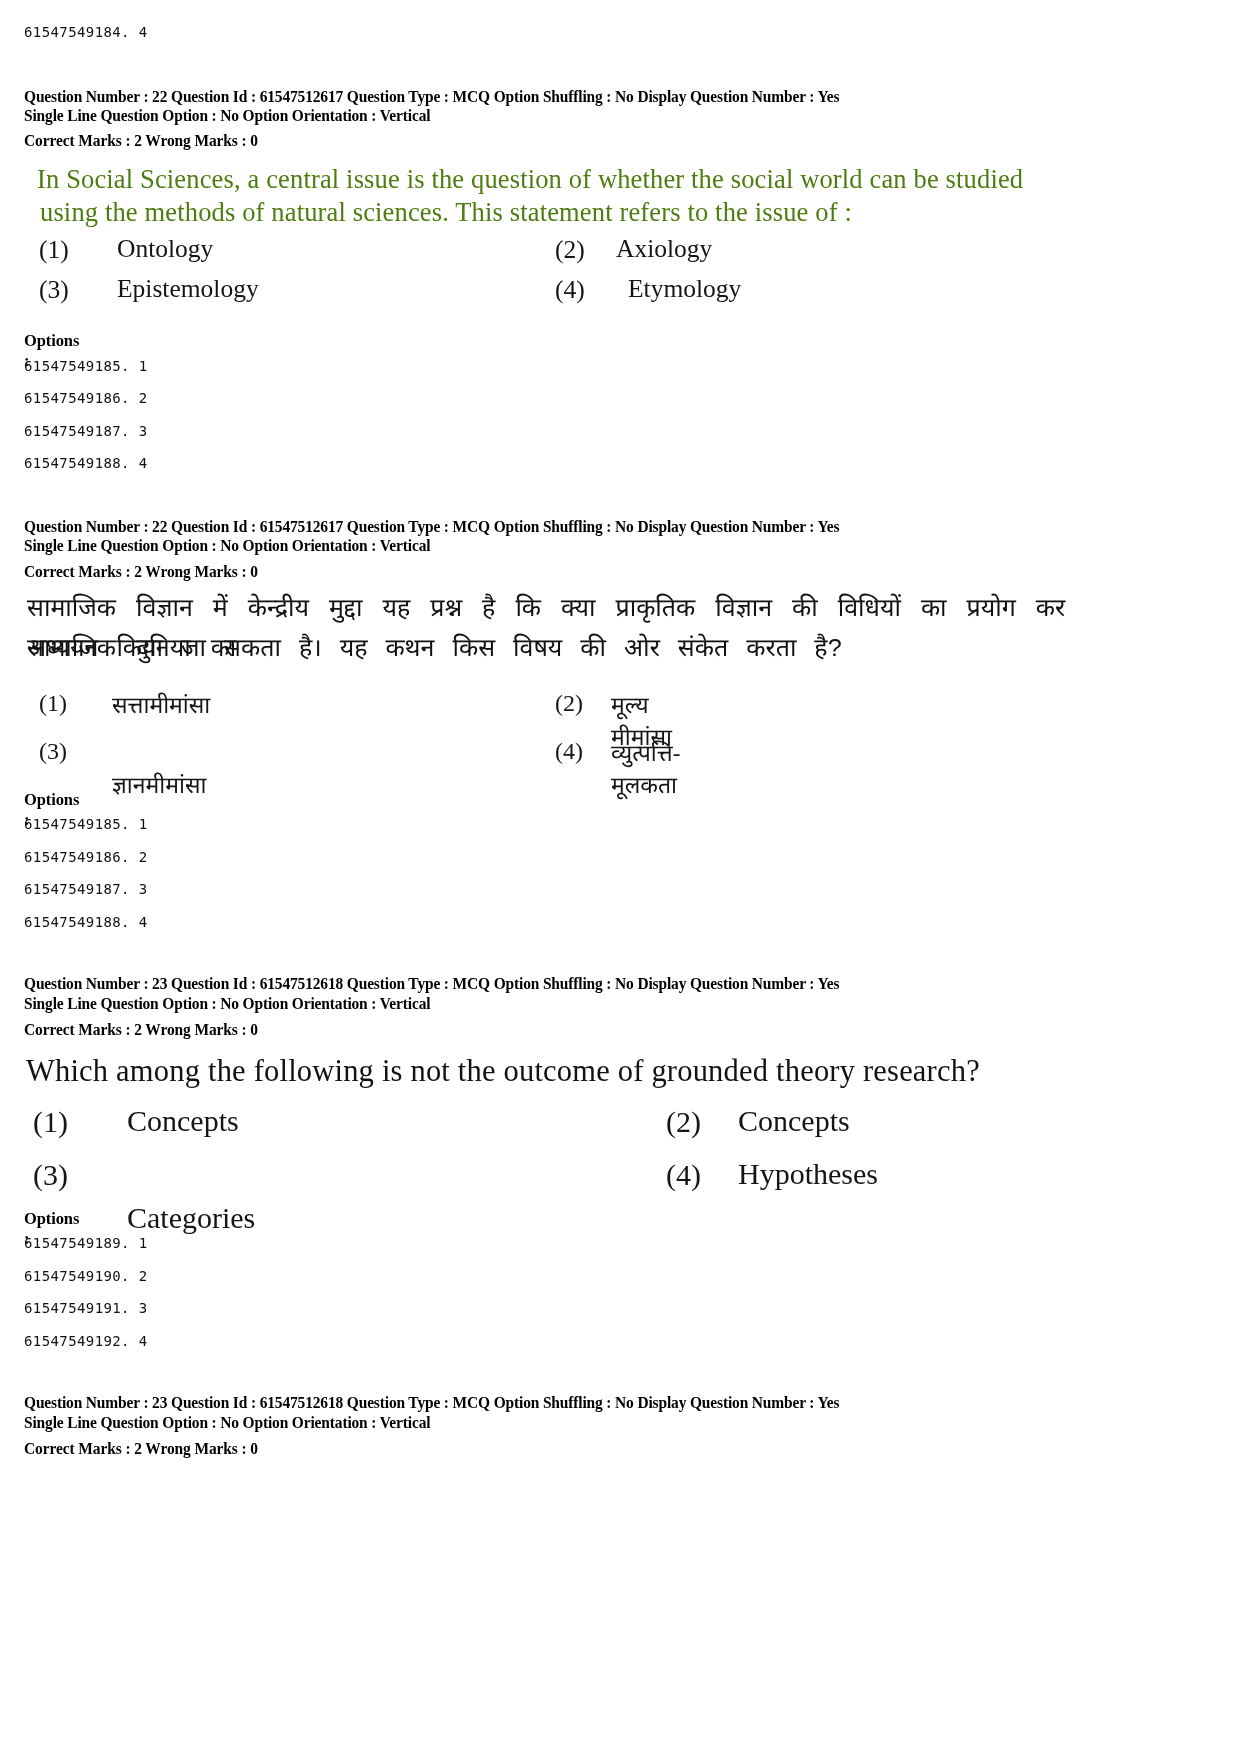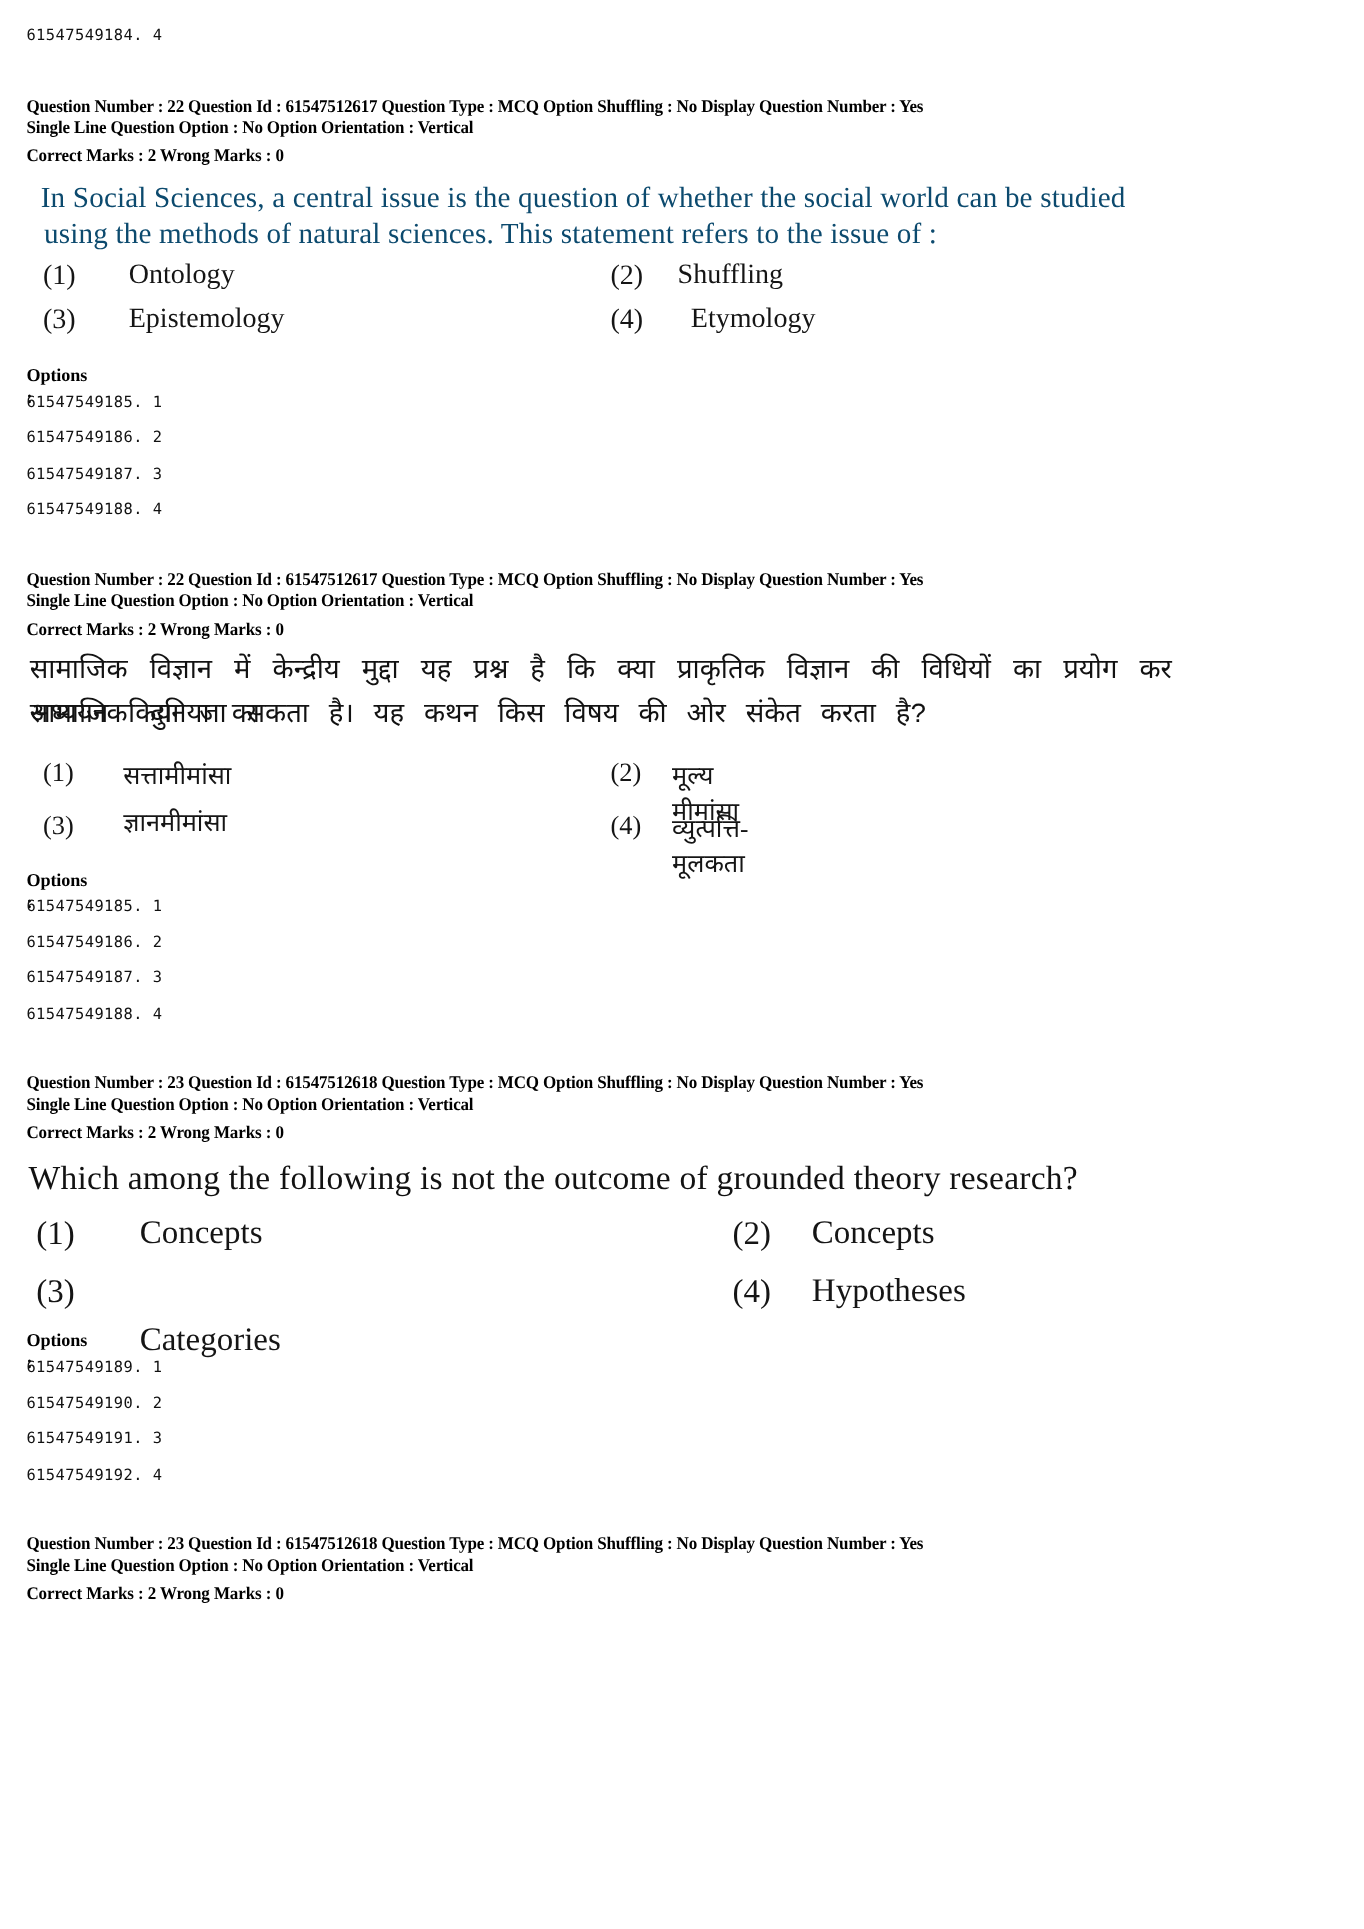--- a/index.html
+++ b/index.html
@@ -56,21 +56,21 @@
     white-space: nowrap;
     transform: scaleX(0.955);
     transform-origin: left center;
   }
 
   
   .qtext {
     font-family: "Liberation Serif", serif;
     font-size: 26.5px;
     line-height: 33px;
-    color: #0c4a6e;
+    color: #4d7c0f;
     letter-spacing: 0.15px;
   }
   .qtext-lg {
     font-family: "Liberation Serif", serif;
     font-size: 30.5px;
     line-height: 38px;
     color: #121212;
     letter-spacing: 0.2px;
   }
   .opt-num {
@@ -130,21 +130,21 @@
     <div class="abs meta" style="left:24px; top:107px; width:1180px;">Single Line Question Option : No  Option Orientation : Vertical</div>
     <div class="abs meta-marks" style="left:24px; top:132px;">Correct Marks : 2  Wrong Marks : 0</div>
 
     <div class="abs qtext" style="left:37px; top:163px; width:1060px;">In Social Sciences, a central issue is the question of whether the social world can be studied</div>
     <div class="abs qtext" style="left:40px; top:196px; width:1060px;font-family:Liberation Serif, serif;">using the methods of natural sciences. This statement refers to the issue of :</div>
 
     <div class="abs opt-num sz-en" style="left:39px; top:235px;">(1)</div>
     <div class="abs opt-label sz-en" style="left:117px; top:234px;">Ontology</div>
 
     <div class="abs opt-num sz-en" style="left:555px; top:235px;">(2)</div>
-    <div class="abs opt-label sz-en" style="left:616px; top:234px;">Shuffling</div>
+    <div class="abs opt-label sz-en" style="left:616px; top:234px;">Axiology</div>
 
     <div class="abs opt-num sz-en" style="left:39px; top:275px;">(3)</div>
     <div class="abs opt-label sz-en" style="left:117px; top:274px;text-align:center;">Epistemology</div>
 
     <div class="abs opt-num sz-en" style="left:555px; top:275px;">(4)</div>
     <div class="abs opt-label sz-en" style="left:616px; top:274px;margin-left:12px;">Etymology</div>
 
     <div class="abs opt-caption" style="left:24px; top:331px;">Options :</div>
 
     <div class="abs optid" style="left:24px; top:359px;">61547549185. 1</div>
@@ -162,21 +162,21 @@
     <div class="abs hi" style="left:27px; top:590px; width:1070px; word-spacing:5px;">सामाजिक विज्ञान में केन्द्रीय मुद्दा यह प्रश्न है कि क्या प्राकृतिक विज्ञान की विधियों का प्रयोग कर सामाजिक दुनिया का</div>
     <div class="abs hi" style="left:27px; top:630px; width:1070px; word-spacing:3px;">अध्ययन किया जा सकता है। यह कथन किस विषय की ओर संकेत करता है?</div>
 
     <div class="abs hi-opt-num" style="left:39px; top:690px;">(1)</div>
     <div class="abs hi-opt-label" style="left:112px; top:688px;">सत्तामीमांसा</div>
 
     <div class="abs hi-opt-num" style="left:555px; top:690px;">(2)</div>
     <div class="abs hi-opt-label" style="left:611px; top:688px;">मूल्य मीमांसा</div>
 
     <div class="abs hi-opt-num" style="left:39px; top:738px;">(3)</div>
-    <div class="abs hi-opt-label" style="left:112px; top:730px;">ज्ञानमीमांसा</div>
+    <div class="abs hi-opt-label" style="left:112px; top:768px;">ज्ञानमीमांसा</div>
 
     <div class="abs hi-opt-num" style="left:555px; top:738px;">(4)</div>
     <div class="abs hi-opt-label" style="left:611px; top:736px;">व्युत्पत्ति-मूलकता</div>
 
     <div class="abs opt-caption" style="left:24px; top:790px;">Options :</div>
 
     <div class="abs optid" style="left:24px; top:817px;">61547549185. 1</div>
     <div class="abs optid" style="left:24px; top:850px;">61547549186. 2</div>
     <div class="abs optid" style="left:24px; top:882px;">61547549187. 3</div>
     <div class="abs optid" style="left:24px; top:915px;">61547549188. 4</div>

